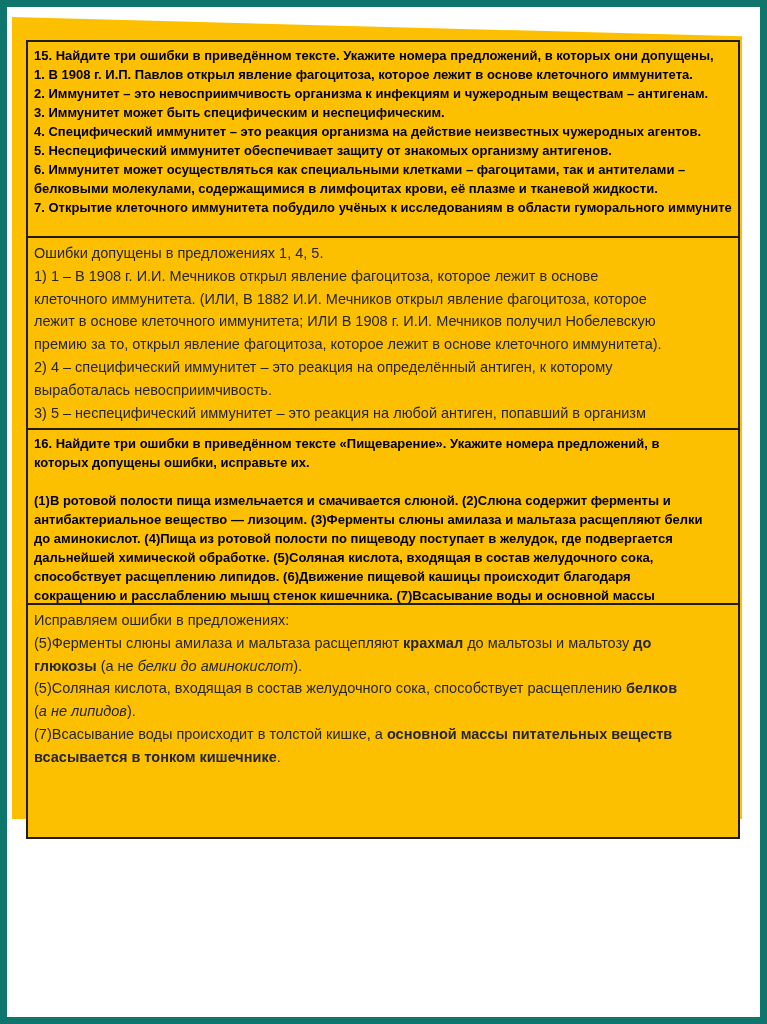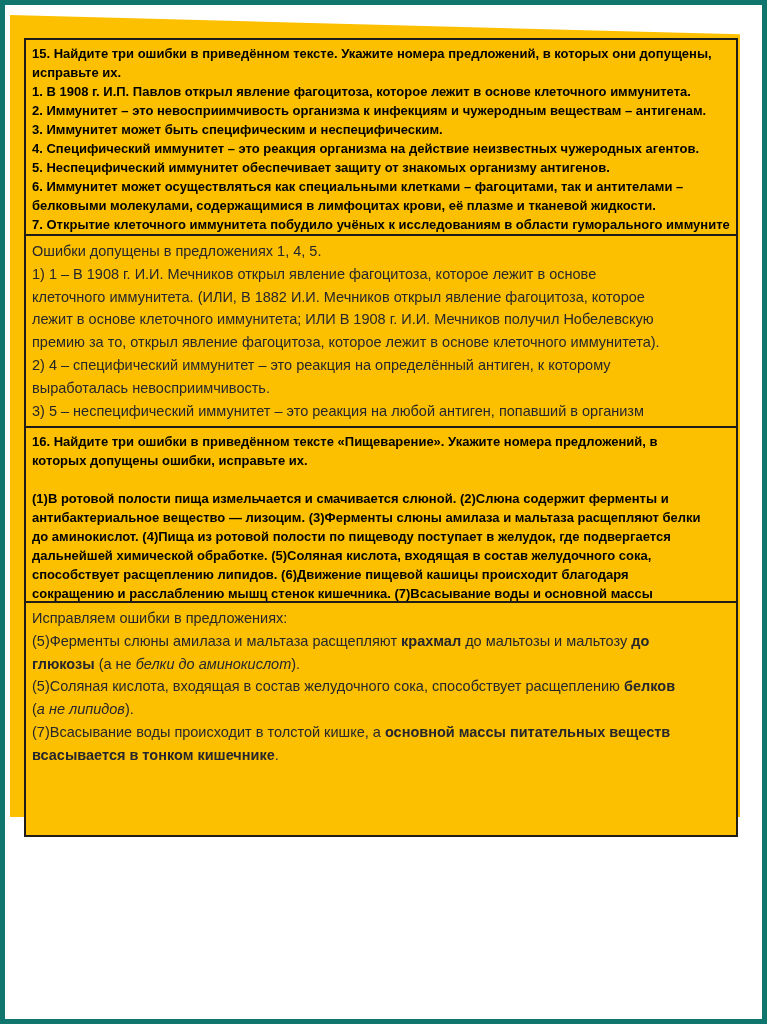--- a/index.html
+++ b/index.html
@@ -1,21 +1,21 @@
 <!DOCTYPE html>
 <html lang="ru" style="--slide-color: #FDC000; --border-color: #201d18; --question-color: #000000; --answer-color: #26262c;"><head>
 <meta charset="utf-8">
 <style>
   html, body { margin: 0; padding: 0; background: #ffffff; }
   .page {
     position: relative;
     width: 767px;
     height: 1024px;
     background: #ffffff;
-    border: 5px solid #0f766e;
+    border: 7px solid #0f766e;
     box-sizing: border-box;
     overflow: hidden;
     font-family: "Liberation Sans", "DejaVu Sans", sans-serif;
   }
   .slide-bg {
     position: absolute;
     left: 5px;
     top: 10px;
     width: 730px;
     height: 802px;
@@ -48,21 +48,20 @@
   .box .i { font-style: italic; }
 </style>
 </head>
 <body>
 
 <div class="page">
   <div class="slide-bg"></div>
 
   <div class="box question" style="top:33px;  height:198px;">
       <div class="line"><span>15. Найдите три ошибки в приведённом тексте. Укажите номера предложений, в которых они допущены,</span></div>
-      <div class="line"><span>исправьте их.</span></div>
       <div class="line"><span>1. В 1908 г. И.П. Павлов открыл явление фагоцитоза, которое лежит в основе клеточного иммунитета.</span></div>
       <div class="line"><span>2. Иммунитет – это невосприимчивость организма к инфекциям и чужеродным веществам – антигенам.</span></div>
       <div class="line"><span>3. Иммунитет может быть специфическим и неспецифическим.</span></div>
       <div class="line"><span>4. Специфический иммунитет – это реакция организма на действие неизвестных чужеродных агентов.</span></div>
       <div class="line"><span>5. Неспецифический иммунитет обеспечивает защиту от знакомых организму антигенов.</span></div>
       <div class="line"><span>6. Иммунитет может осуществляться как специальными клетками – фагоцитами, так и антителами –</span></div>
       <div class="line"><span>белковыми молекулами, содержащимися в лимфоцитах крови, её плазме и тканевой жидкости.</span></div>
       <div class="line"><span>7. Открытие клеточного иммунитета побудило учёных к исследованиям в области гуморального иммунитета.</span></div>
     </div>
 

